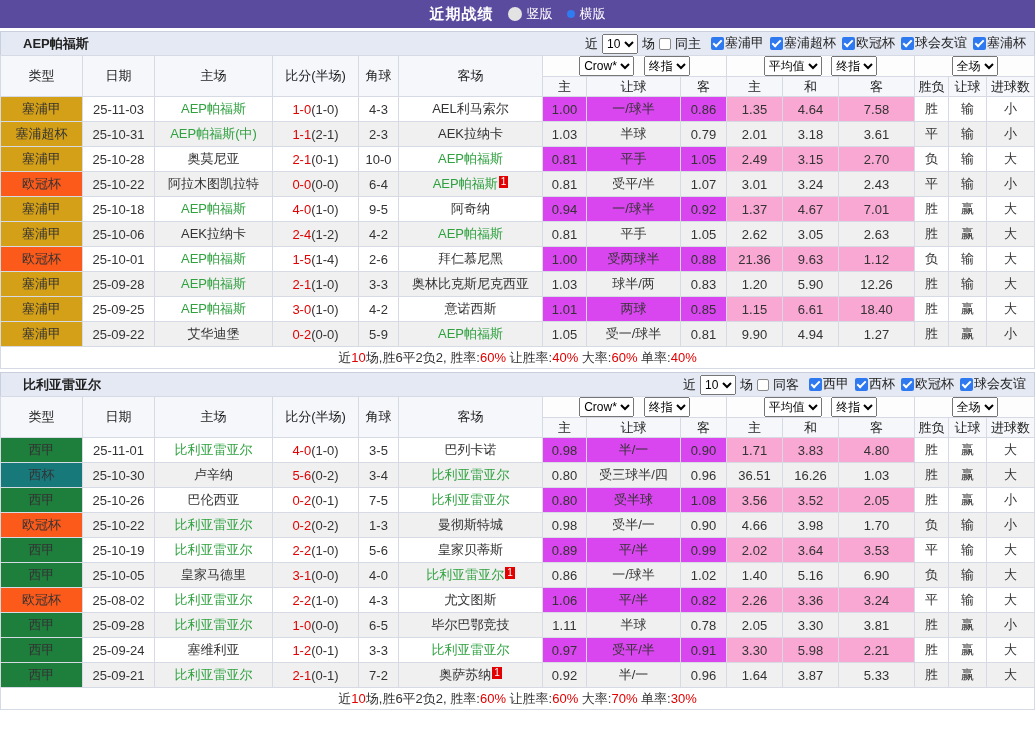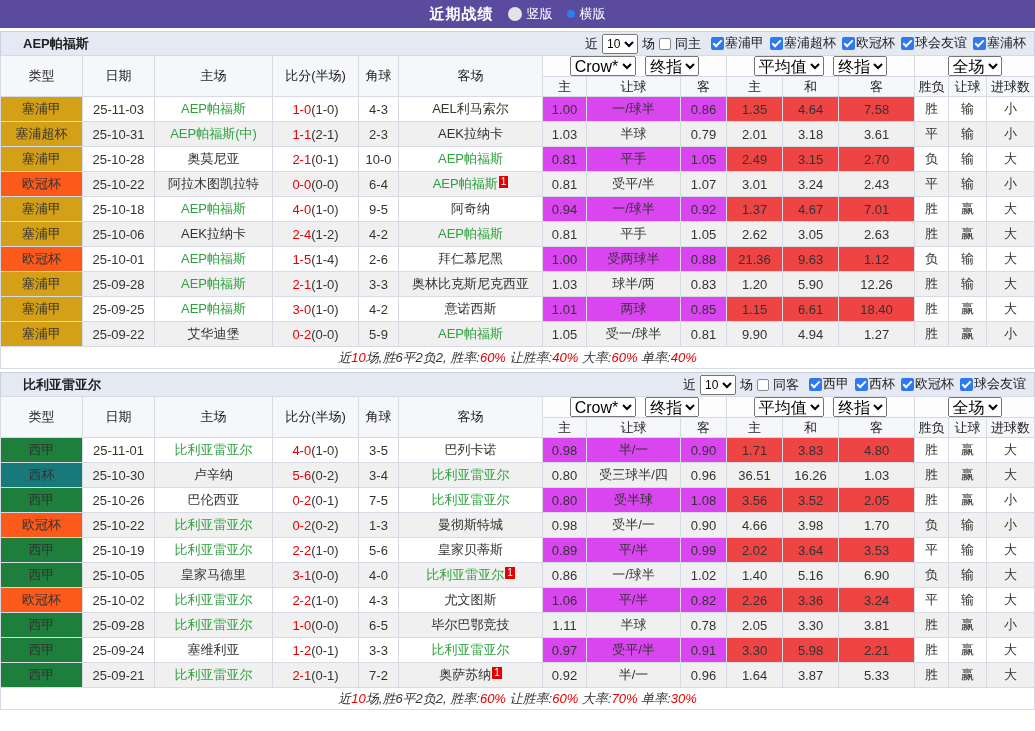--- a/index.html
+++ b/index.html
@@ -28,36 +28,36 @@
                        border:solid #fff; border-width:0 2px 2px 0; transform:rotate(45deg); }
   .cb.unchecked { width:12px; height:12px; background:#fff; border:1px solid #8a8a8a; border-radius:2px; }
   .lg-item { display:inline-flex; align-items:center; margin-left:6px; gap:1px; }
 
   
   table { width:1035px; border-collapse:collapse; table-layout:fixed; font-size:13px; }
   th, td { border:1px solid #D5DAE4; text-align:center; padding:0; white-space:nowrap; overflow:hidden; }
   table { border:1px solid #C9CFDC; }
   thead th { background:#F5F7FB; font-weight:normal; color:#222; height:20px; }
   thead th.selrow { background:#FDFDFE; }
-  thead select { font-size:16px; height:20px; margin:0 3px; }
+  thead select { font-size:12px; height:20px; margin:0 3px; }
   tbody.rows td { height:25px; color:#333; }
   tbody.rows tr.even td { background:#F0F0F0; }
   td.badge { color:#fff; }
   td.cream, tr.even td.cream { background:#d946ef; }
-  td.lblue, tr.even td.lblue { background:#ef4444; }
+  td.lblue, tr.even td.lblue { background:#f9a8d4; }
   .tname { cursor:pointer; }
   .tname.focal { color:#2FA13F; }
   .sup { display:inline-block; background:#E20000; color:#fff; font-size:10px; line-height:12px;
          padding:0 2px; margin-left:1px; vertical-align:3px; }
   .score-ft { color:#E20000; }
   .score-ht { color:#333; }
   .c-red { color:#E20000; }
   .c-green { color:#1F9E33; }
   .c-blue { color:#3333CC; }
-  tr.summary td { height:22px; background:#fff; color:#333; font-size:13px;font-style:italic; }
+  tr.summary td { height:22px; background:#fff; color:#333; font-size:13px; }
 </style>
 </head>
 <body>
 
 <div class="topbar">
   <span class="title">近期战绩</span>
   <span class="radio-opt">
     <span class="radio off"></span>
     <span>竖版</span>
   </span>
@@ -496,21 +496,21 @@
     <td class="cream">1.02</td>
     <td class="lblue">1.40</td>
     <td class="lblue">5.16</td>
     <td class="lblue">6.90</td>
     <td class="c-blue">负</td>
     <td class="c-blue">输</td>
     <td class="c-red">大</td>
   </tr>
         <tr>
     <td class="badge" style="background: rgb(251, 90, 27);">欧冠杯</td>
-    <td>25-10-02</td>
+    <td>25-08-02</td>
     <td><span class="tname focal">比利亚雷亚尔</span></td>
     <td><span class="score-ft">2-2</span><span class="score-ht">(1-0)</span></td>
     <td>4-3</td>
     <td><span class="tname">尤文图斯</span></td>
     <td class="cream">1.06</td>
     <td class="cream">平/半</td>
     <td class="cream">0.82</td>
     <td class="lblue">2.26</td>
     <td class="lblue">3.36</td>
     <td class="lblue">3.24</td>

